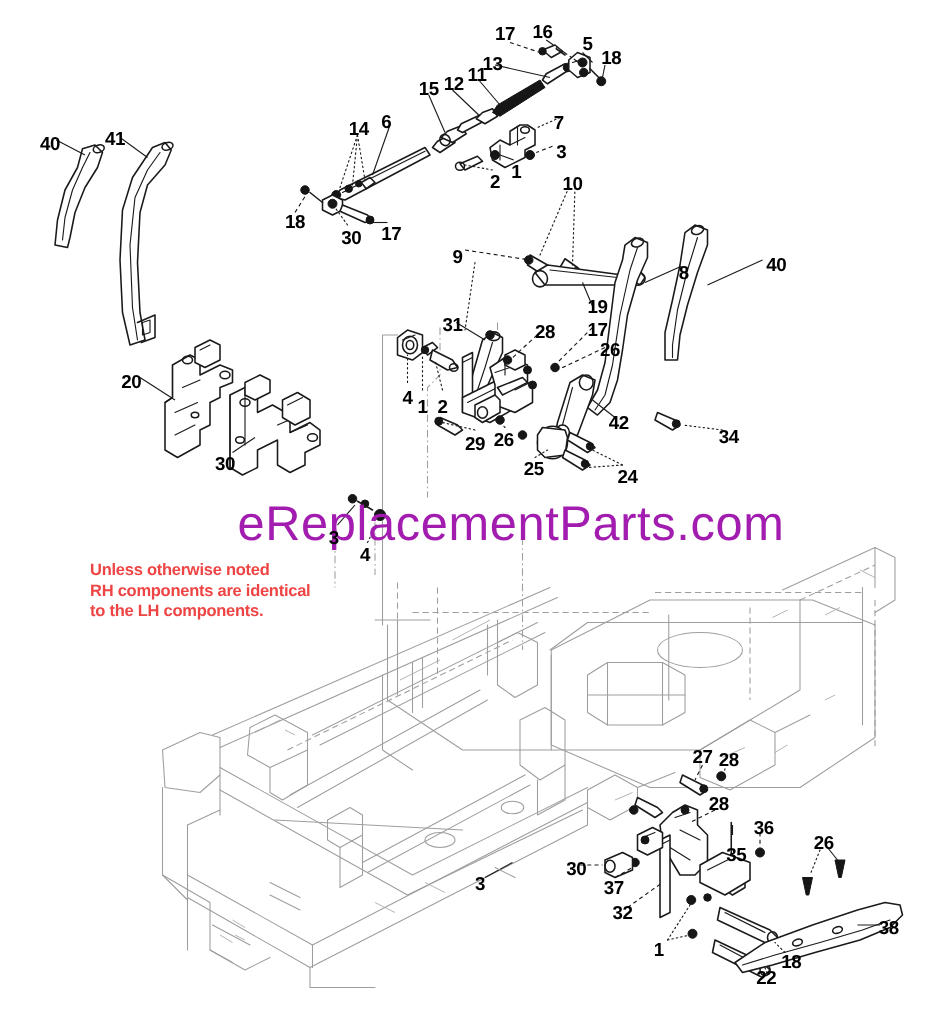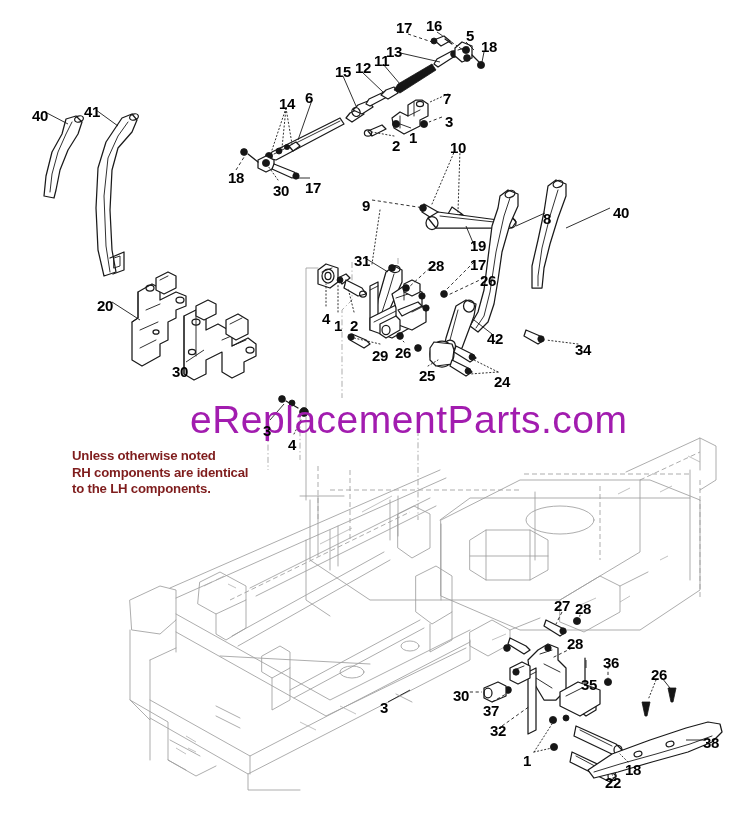--- a/index.html
+++ b/index.html
@@ -42,21 +42,21 @@
     white-space: nowrap;
     letter-spacing: -0.3px;
     pointer-events: auto;
   }
   .note {
     position: absolute;
     font-family: "Liberation Sans", sans-serif;
     font-weight: bold;
     font-size: 13.2px;
     line-height: 16.5px;
-    color: #7f1d1d;
+    color: #ef4444;
     white-space: pre-line;
     letter-spacing: -0.2px;
   }
   .watermark {
     position: absolute;
     font-family: "Liberation Sans", sans-serif;
     font-size: 39px;
     font-weight: 400;
     color: #a21caf;
     letter-spacing: 0.5px;

